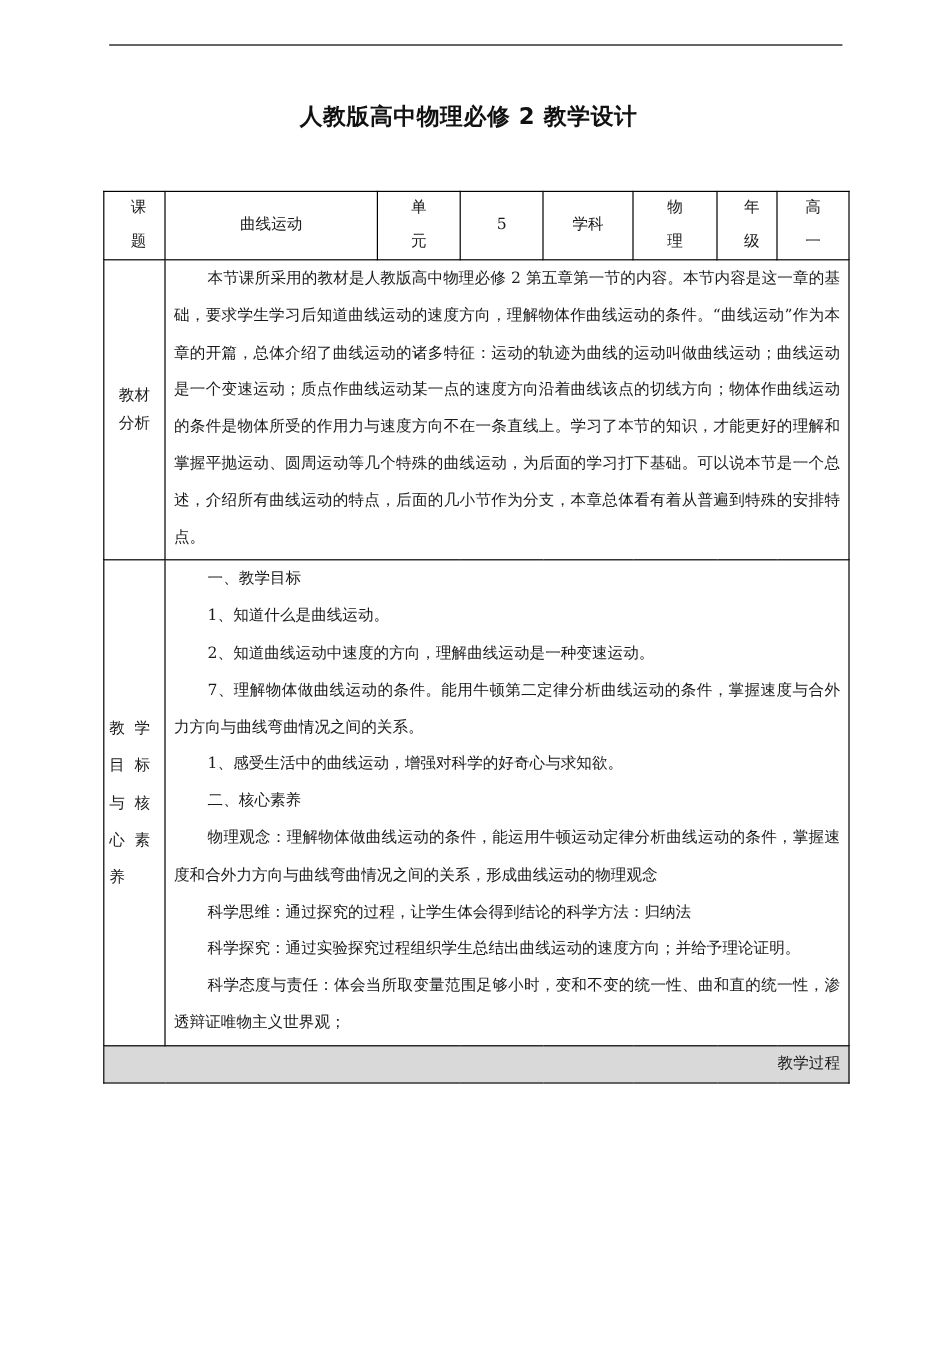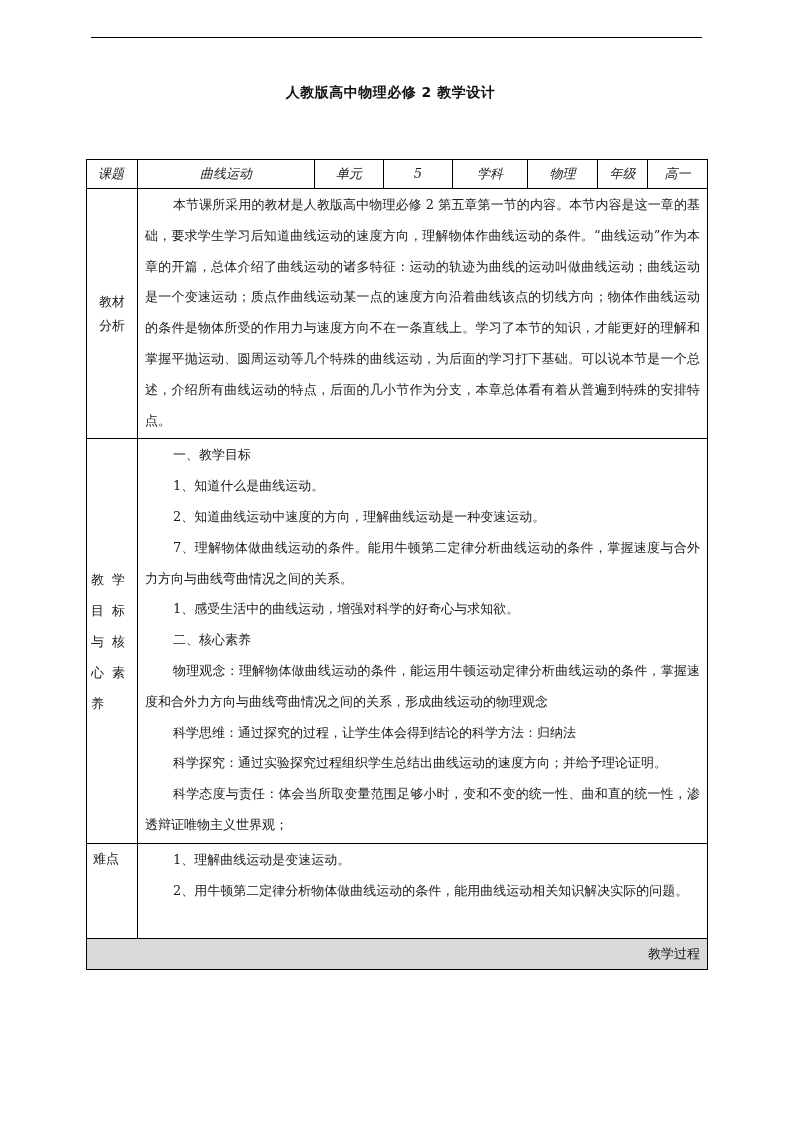--- a/index.html
+++ b/index.html
@@ -1,25 +1,25 @@
 <!DOCTYPE html>
 <html><head>
 <meta charset="utf-8">
 <style>
   html, body { margin:0; padding:0; background:#ffffff; }
   body { width:793px; height:1122px; position:relative; overflow:hidden;
          font-family:"DejaVu Serif","Liberation Serif",serif; color:#1a1a1a; }
   .topline { position:absolute; left:91px; top:37px; width:611px; height:0; border-top:1.2px solid #000; }
   .title { position:absolute; left:0; width:781px; top:84px; text-align:center;
            font-family:"DejaVu Sans","Liberation Sans",sans-serif; font-weight:bold;
-           font-size:14px; letter-spacing:0.5px; color:#111; }
+           font-size:19px; letter-spacing:0.5px; color:#111; }
   table { position:absolute; left:86px; top:159px; width:621px; border-collapse:collapse;
           table-layout:fixed; font-size:13px; }
   td { border:1.3px solid #000; vertical-align:top; padding:0 7px; line-height:30.8px;text-align:center; }
-  .hdr td { height:28px; line-height:28px; vertical-align:middle; padding:0 11px;font-style:italic; }
+  .hdr td { height:28px; line-height:28px; vertical-align:middle; padding:0 22px; }
   .label { text-align:left; padding-left:6px; }
   .label-center { text-align:center; vertical-align:middle; padding:0; line-height:24px; }
   .label-spaced { text-align:center; vertical-align:middle; padding:0 0; line-height:31px; letter-spacing:8px; }
   .content { padding:1px 7px 2px 7px; text-align:justify;margin-left:24px; }
   .p { text-indent:28px; margin:0; }
   .gray { background:#d9d9d9; text-align:right; height:30px; line-height:30px; vertical-align:middle; }
 </style>
 </head>
 <body>
 
@@ -76,25 +76,18 @@
       <p class="p">1、感受生活中的曲线运动，增强对科学的好奇心与求知欲。</p>
       <p class="p">二、核心素养</p>
       <p class="p">物理观念：理解物体做曲线运动的条件，能运用牛顿运动定律分析曲线运动的条件，掌握速度和合外力方向与曲线弯曲情况之间的关系，形成曲线运动的物理观念</p>
       <p class="p">科学思维：通过探究的过程，让学生体会得到结论的科学方法：归纳法</p>
       <p class="p">科学探究：通过实验探究过程组织学生总结出曲线运动的速度方向；并给予理论证明。</p>
       <p class="p">科学态度与责任：体会当所取变量范围足够小时，变和不变的统一性、曲和直的统一性，渗透辩证唯物主义世界观；</p>
     </td>
   </tr>
 
 
-  <tr style="height:95px">
-    <td class="label" style="line-height:30px">难点</td>
-    <td colspan="7" class="content">
-      <p class="p">1、理解曲线运动是变速运动。</p>
-      <p class="p">2、用牛顿第二定律分析物体做曲线运动的条件，能用曲线运动相关知识解决实际的问题。</p>
-    </td>
-  </tr>
 
   <tr>
     <td colspan="8" class="gray">教学过程</td>
   </tr>
 </tbody>
   </table>
 
 </body></html>

